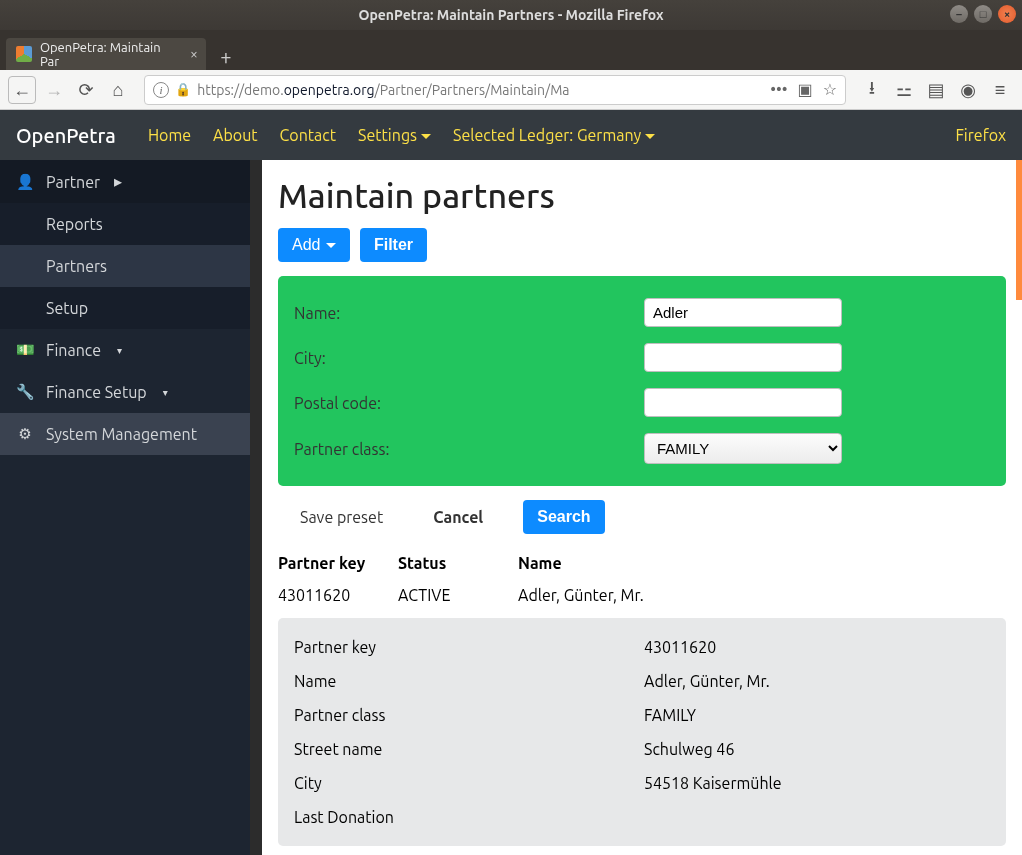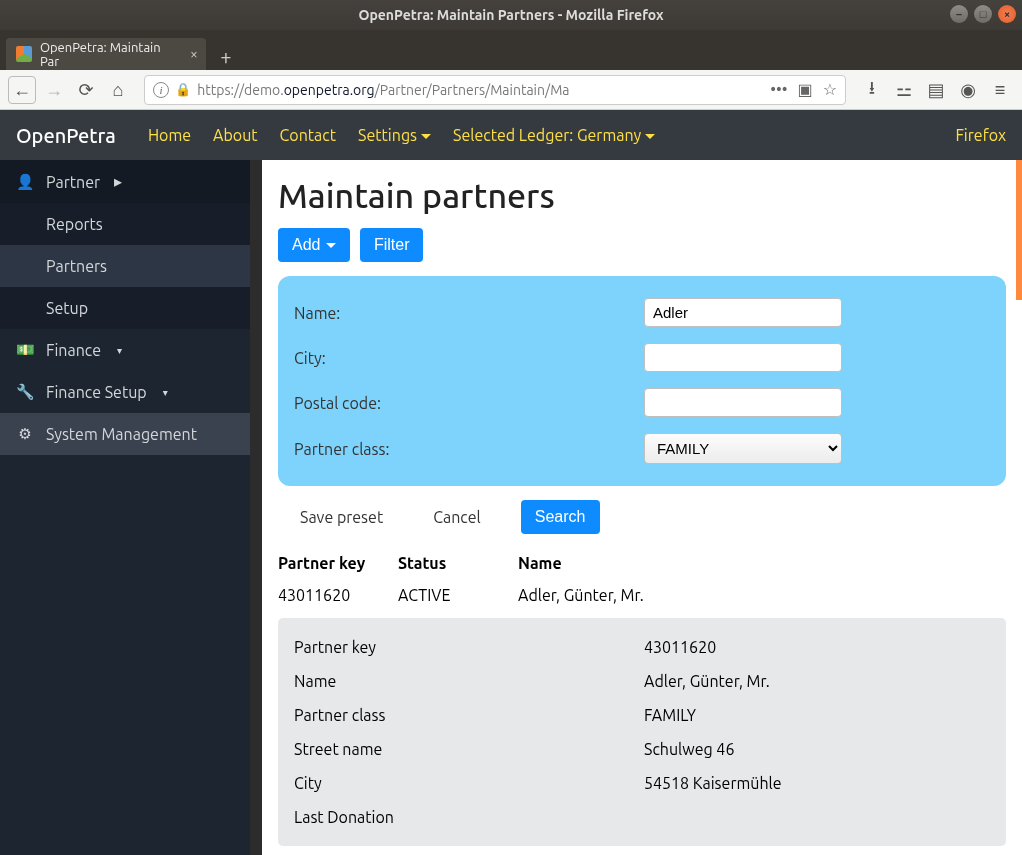--- a/index.html
+++ b/index.html
@@ -43,25 +43,25 @@
   .side-item.dark { background:#141a24;}
   .side-item.sub { padding-left:46px; background:#171e2a;}
   .side-item.hover { background:#2d3645;}
   .side-item.sys { background:#3a4250;}
   .side-ico { width:18px; text-align:center; font-size:15px;}
 
   .main { flex:1; background:#fff; padding:12px 16px 12px 16px; overflow:auto; position:relative;margin-left:12px;}
   .main h1 { font-size:34px; font-weight:500; margin:4px 0 14px 0; color:#222;}
 
   .btn { display:inline-flex; align-items:center; gap:6px; background:#0d8bff; color:#fff; border:none; padding:8px 14px; font-size:16px; border-radius:4px; cursor:pointer;}
-  .btn + .btn { margin-left:6px;}
+  .btn + .btn { margin-left:6px;font-weight:bold;}
   .btn.ghost { background:transparent; color:#333; padding:8px 10px;}
   .btn .caret-down::after{content:"";border:5px solid transparent;border-top-color:#fff;display:inline-block;transform:translateY(3px);}
 
-  .filterbox { background:#7dd3fc; border-radius:12px; padding:14px 16px; margin-top:14px;}
+  .filterbox { background:#22c55e; border-radius:5px; padding:14px 16px; margin-top:14px;}
   .frow { display:flex; align-items:center; padding:8px 0;}
   .frow label { width:350px; color:#333; font-size:16px;}
   .frow input, .frow select { width:198px; padding:5px 8px; border:1px solid #bfbfbf; border-radius:4px; font-size:15px; background:#fff;}
   .frow select { background:linear-gradient(#fcfcfc,#ececec);}
 
   .actionrow { display:flex; gap:24px; padding:14px 0 14px 12px; align-items:center;}
 
   table.res { width:100%; border-collapse:collapse;}
   table.res th { text-align:left; font-weight:bold; padding:6px 0; font-size:16px;}
   table.res td { padding:8px 0; font-size:16px;}

